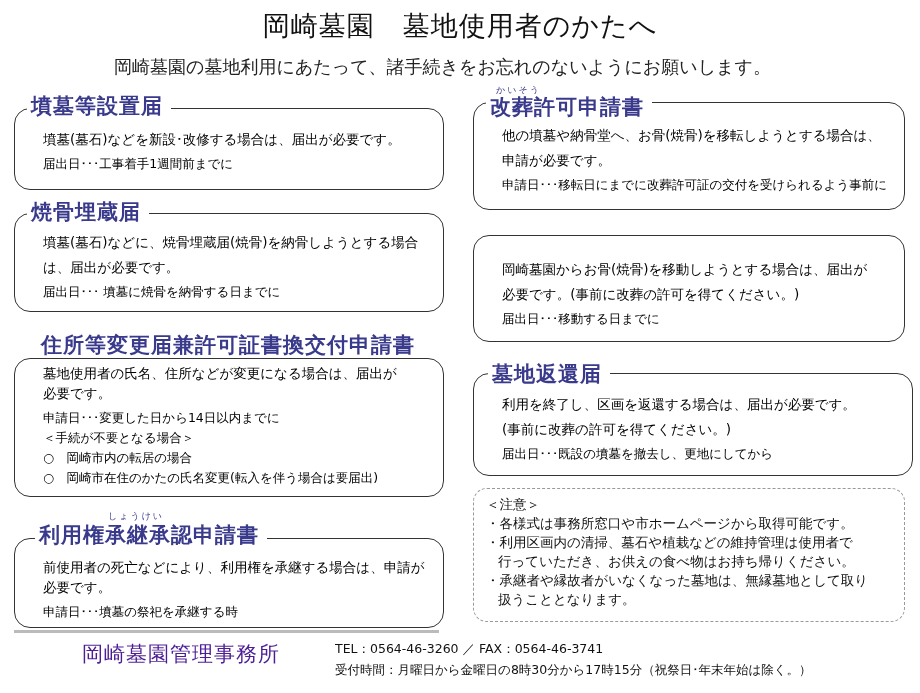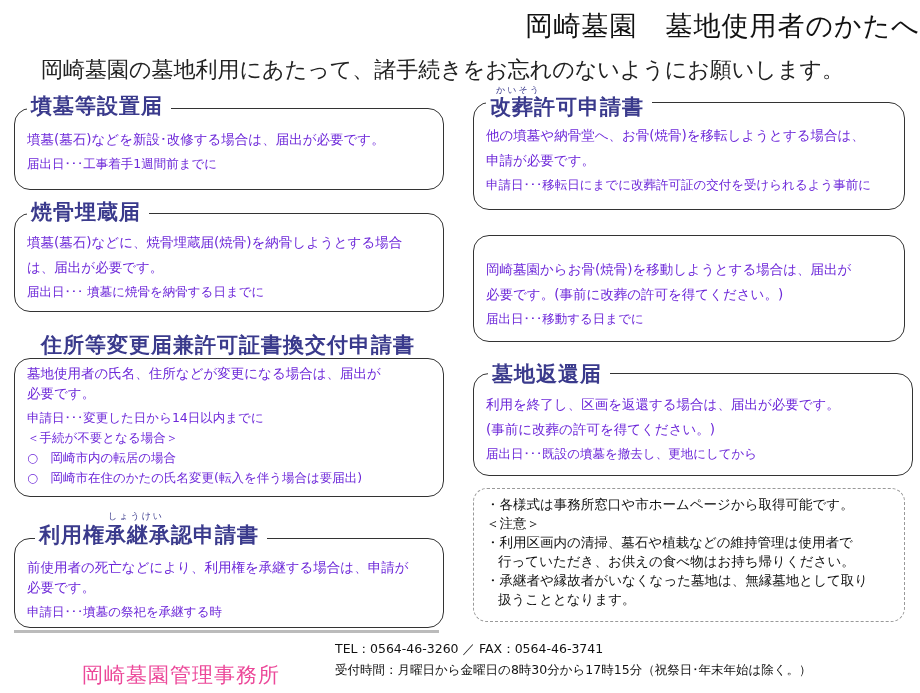--- a/index.html
+++ b/index.html
@@ -2,53 +2,53 @@
 <html><head>
 <meta charset="utf-8">
 <style>
   html, body { margin:0; padding:0; }
   body {
     width:920px; height:693px; position:relative; overflow:hidden;
     background:#ffffff; color:#111;
     font-family:"DejaVu Sans", "Liberation Sans", sans-serif;
   }
   .title {
-    position:absolute; left:0; top:8px; width:920px; text-align:right;
+    position:absolute; left:0; top:8px; width:920px; text-align:center;
     font-size:27px; letter-spacing:1px; color:#111; font-weight:normal;
   }
   .subtitle {
     position:absolute; left:0; top:55px; width:885px; text-align:center;
-    font-size:22px; color:#222;
+    font-size:18px; color:#222;
   }
   .box {
     position:absolute; border:1.5px solid #333; border-radius:16px;
     box-sizing:border-box; background:#fff;
   }
   .box-title {
     position:absolute; background:#fff; color:#3a3a8c; font-weight:bold;
     font-size:21px; padding:0 8px 0 4px; line-height:26px; letter-spacing:1px;
   }
   .ruby {
     position:absolute; font-size:9px; color:#3a3a8c; letter-spacing:2px;
   }
-  .box-body { position:absolute; left:12px; right:8px; font-size:13.5px; color:#6d28d9; }
+  .box-body { position:absolute; left:28px; right:8px; font-size:13.5px; color:#000000; }
   .line { line-height:20px; margin-bottom:5px; white-space:nowrap; }
   .line.tight { margin-bottom:0; }
   .line.small { font-size:12.5px; }
   .notice {
     position:absolute; left:473px; top:488px; width:432px; height:134px;
     border:1.5px dashed #999; border-radius:14px; box-sizing:border-box;
     padding:6px 12px; font-size:13.5px; line-height:19px;
   }
   .notice .indent { padding-left:12px; }
   .footer-bar {
     position:absolute; left:14px; top:630px; width:425px; height:3px; background:#bbb;
   }
   .office {
-    position:absolute; left:82px; top:661px; font-size:21px; color:#ec4899; letter-spacing:1px;
+    position:absolute; left:82px; top:640px; font-size:21px; color:#4c1d95; letter-spacing:1px;
   }
   .contact {
     position:absolute; left:335px; top:638px; font-size:12.5px; color:#111; line-height:21px;
   }
 </style>
 </head>
 <body>
 
 <div class="title">岡崎墓園　墓地使用者のかたへ</div>
 <div class="subtitle">岡崎墓園の墓地利用にあたって、諸手続きをお忘れのないようにお願いします。</div>
@@ -113,22 +113,22 @@
 <div class="box" style="left:473px;top:373px;width:440px;height:103px;">
   <div class="box-title" style="left:14px;top:-13px;">墓地返還届</div>
   <div class="box-body" style="top:20px;">
     <div class="line">利用を終了し、区画を返還する場合は、届出が必要です。</div>
     <div class="line">(事前に改葬の許可を得てください。)</div>
     <div class="line small">届出日･･･既設の墳墓を撤去し、更地にしてから</div>
   </div>
 </div>
 
 <div class="notice">
+  <div>＜注意＞</div>
   <div>・各様式は事務所窓口や市ホームページから取得可能です。</div>
-  <div>＜注意＞</div>
   <div>・利用区画内の清掃、墓石や植栽などの維持管理は使用者で</div>
   <div class="indent">行っていただき、お供えの食べ物はお持ち帰りください。</div>
   <div>・承継者や縁故者がいなくなった墓地は、無縁墓地として取り</div>
   <div class="indent">扱うこととなります。</div>
 </div>
 
 <div class="footer-bar"></div>
 <div class="office">岡崎墓園管理事務所</div>
 <div class="contact">
   <div>TEL：0564-46-3260 ／ FAX：0564-46-3741</div>

